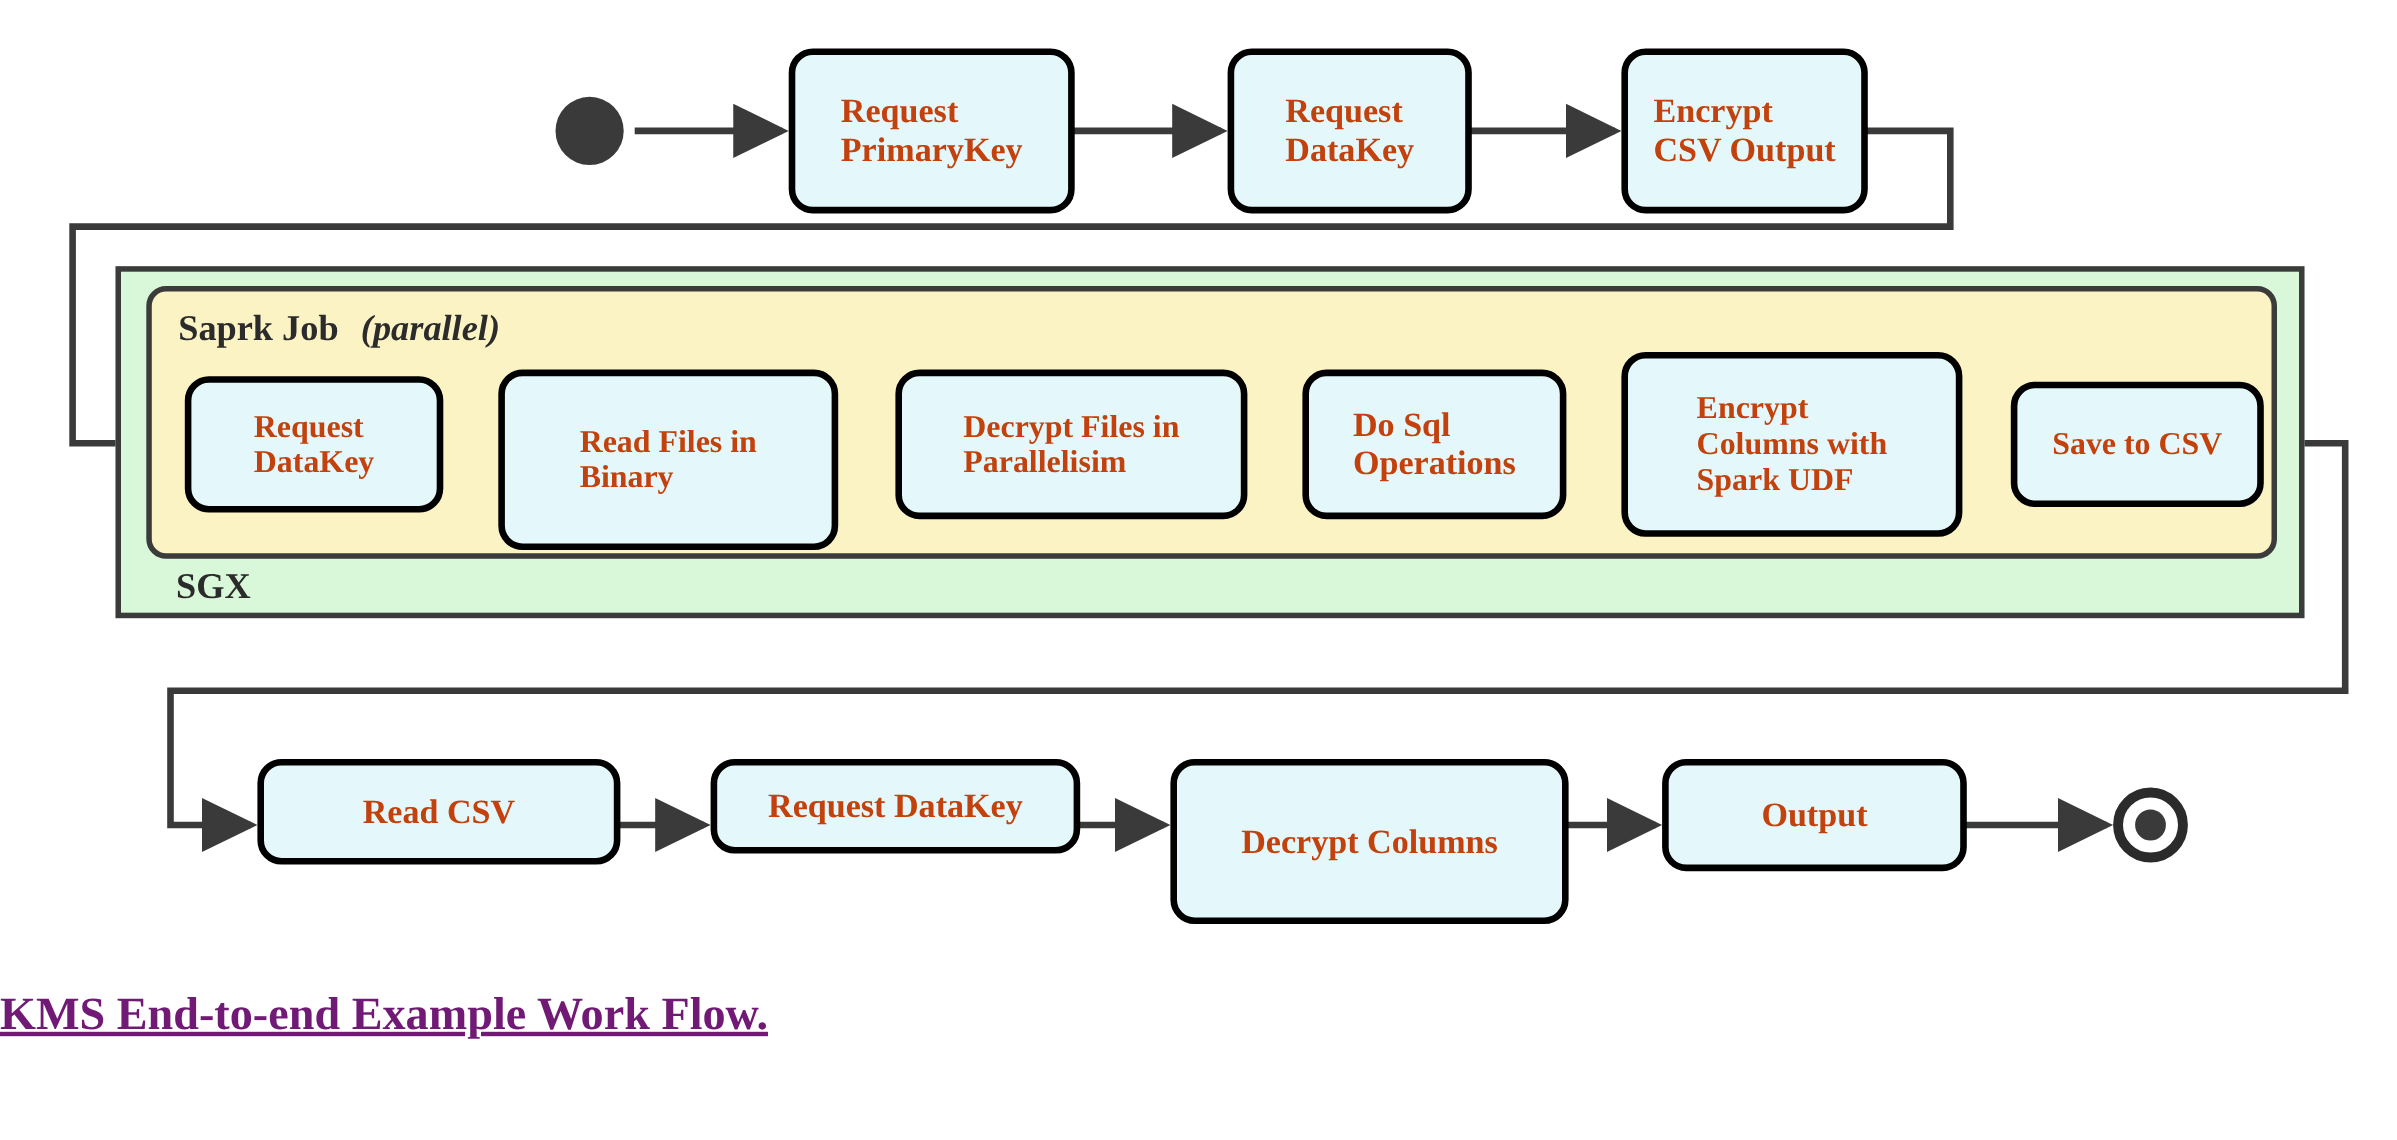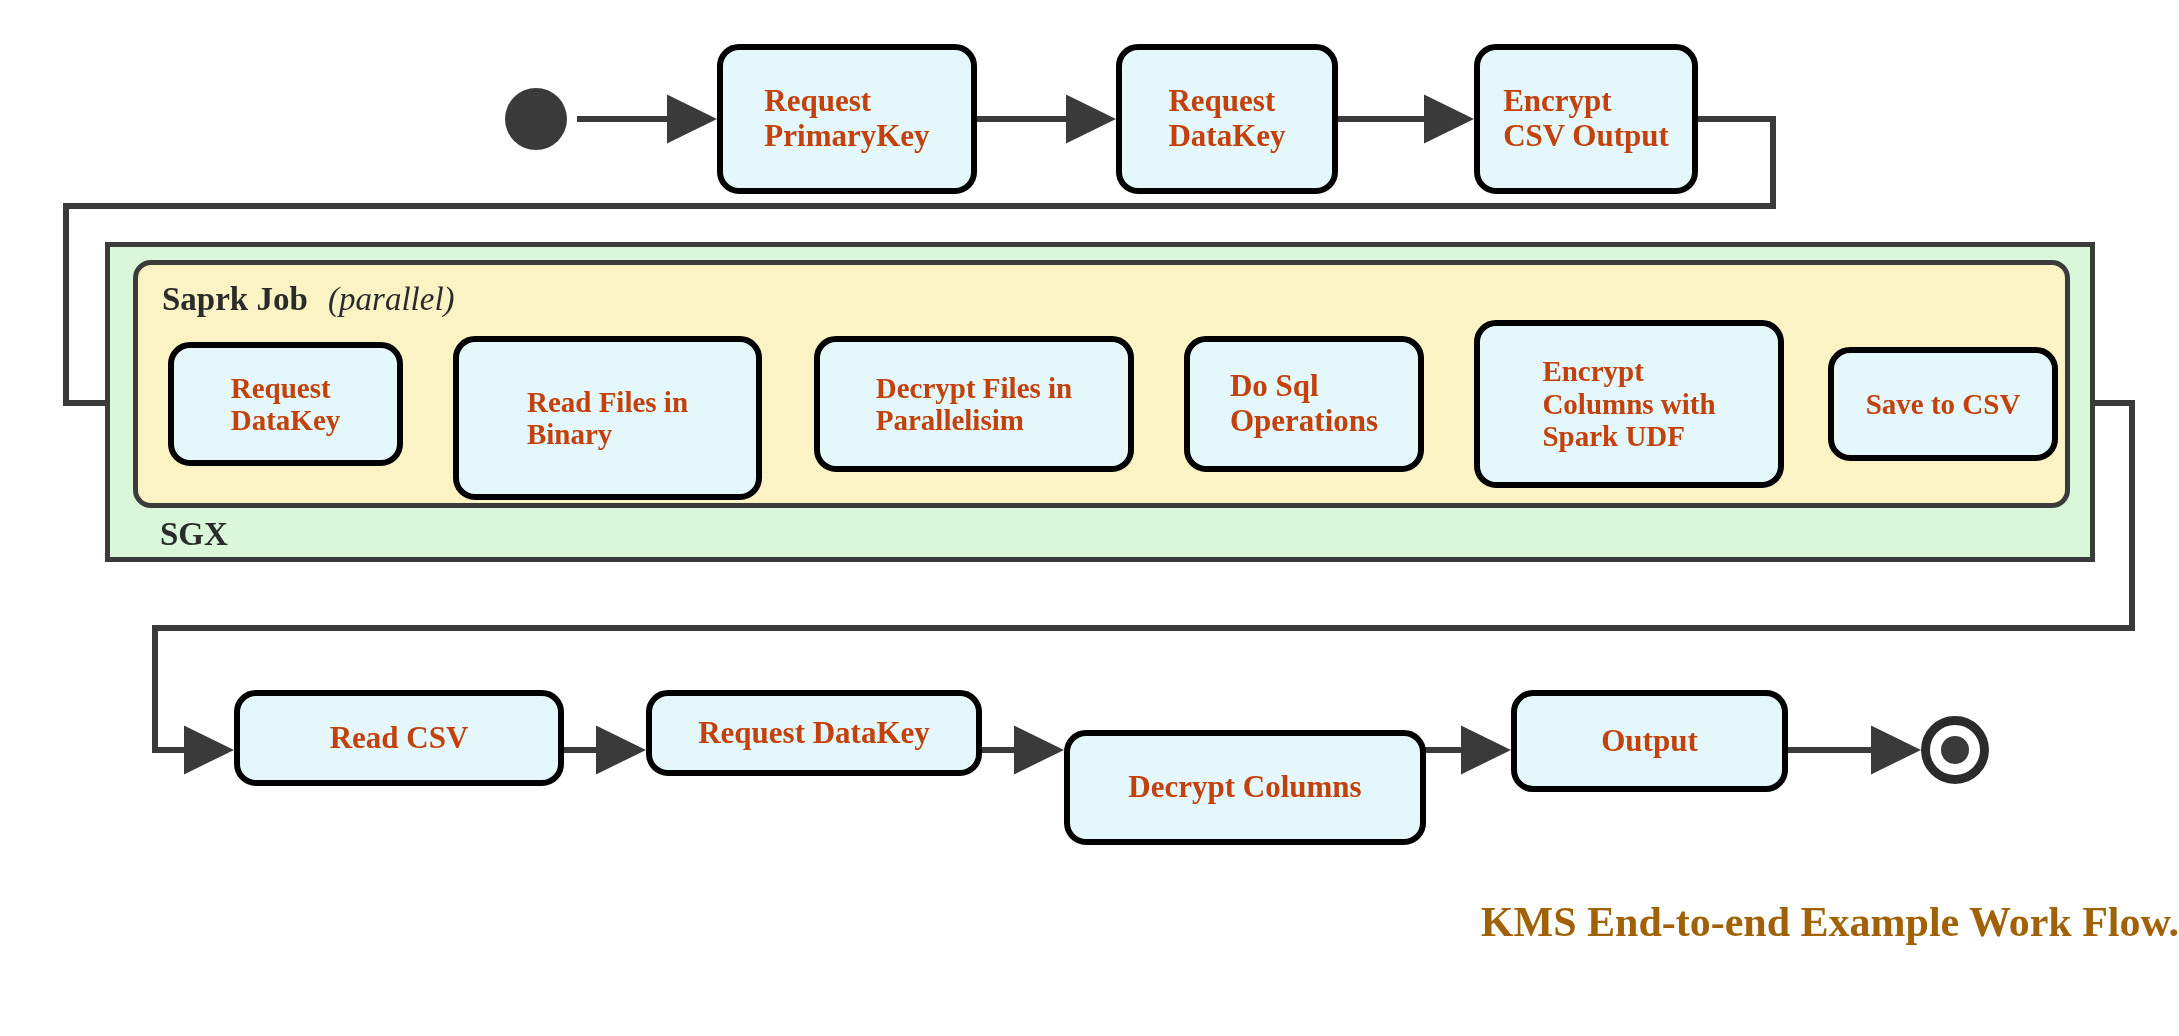--- a/index.html
+++ b/index.html
@@ -15,21 +15,21 @@
   .region{position:absolute;box-sizing:border-box;}
   .region-sgx{
     background:#d9f7d9;border:5px solid #3b3b3b;
   }
   .region-spark{
     background:#fbf3c4;border:5px solid #3b3b3b;border-radius:18px;
   }
   .region-label{
     position:absolute;font-weight:bold;white-space:nowrap;color:#2b2b2b;
   }
-  .region-label .ital{font-style:italic;font-weight:normal;}
+  .region-label .ital{font-style:italic;font-weight:bold;}
 
   
   .node{
     position:absolute;box-sizing:border-box;
     background:#e4f8fb;border:6px solid #000000;border-radius:22px;
     display:flex;align-items:center;justify-content:center;text-align:left;
     font-weight:bold;color:#c2410c;line-height:1.12;
     padding:0 10px;
   }
   .node span{display:block;}
@@ -39,22 +39,22 @@
     position:absolute;border-radius:50%;background:#3a3a3a;
   }
   .end-node{
     position:absolute;border-radius:50%;
     background:#ffffff;border:9px solid #2b2b2b;box-sizing:border-box;
     display:flex;align-items:center;justify-content:center;
   }
   .end-node i{display:block;border-radius:50%;background:#3a3a3a;}
 
   .caption{
-    position:absolute;width:100%;text-align:right;
-    font-weight:bold;color:#a16207;
+    position:absolute;width:100%;text-align:left;
+    font-weight:bold;color:#701a75;text-decoration:underline;
   }
 </style>
 </head>
 <body>
 
 <div id="stage">
 
   <svg id="wires" viewBox="0 0 2179 1036">
     <defs>
       <marker id="ah" markerWidth="9" markerHeight="9" refX="7.4" refY="4.5" orient="auto" markerUnits="strokeWidth">
@@ -166,21 +166,21 @@
       <span>Read CSV</span>
     </span>
   </div>
 
   <div class="node" style="left:646px;top:690px;width:336px;height:86px;font-size:31px;">
     <span>
       <span>Request DataKey</span>
     </span>
   </div>
 
-  <div class="node" style="left:1064px;top:690px;width:362px;height:115px;font-size:31px;margin-top:40px;">
+  <div class="node" style="left:1064px;top:690px;width:362px;height:150px;font-size:31px;">
     <span>
       <span>Decrypt Columns</span>
     </span>
   </div>
 
   <div class="node" style="left:1511px;top:690px;width:277px;height:102px;font-size:31px;">
     <span>
       <span>Output</span>
     </span>
   </div>

